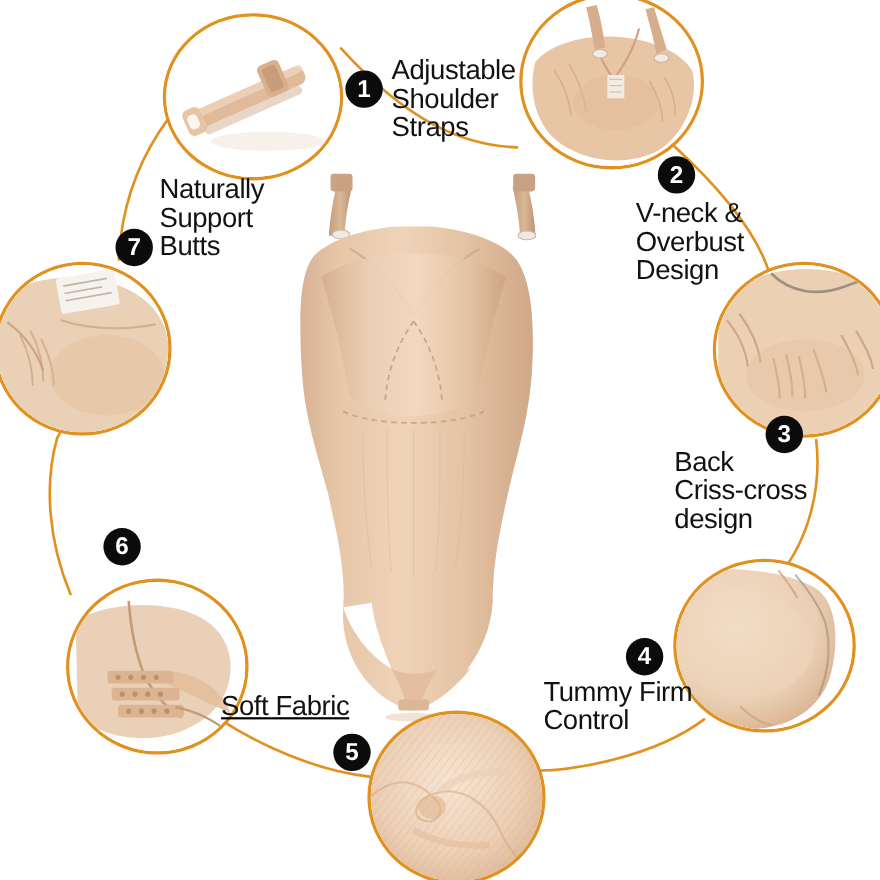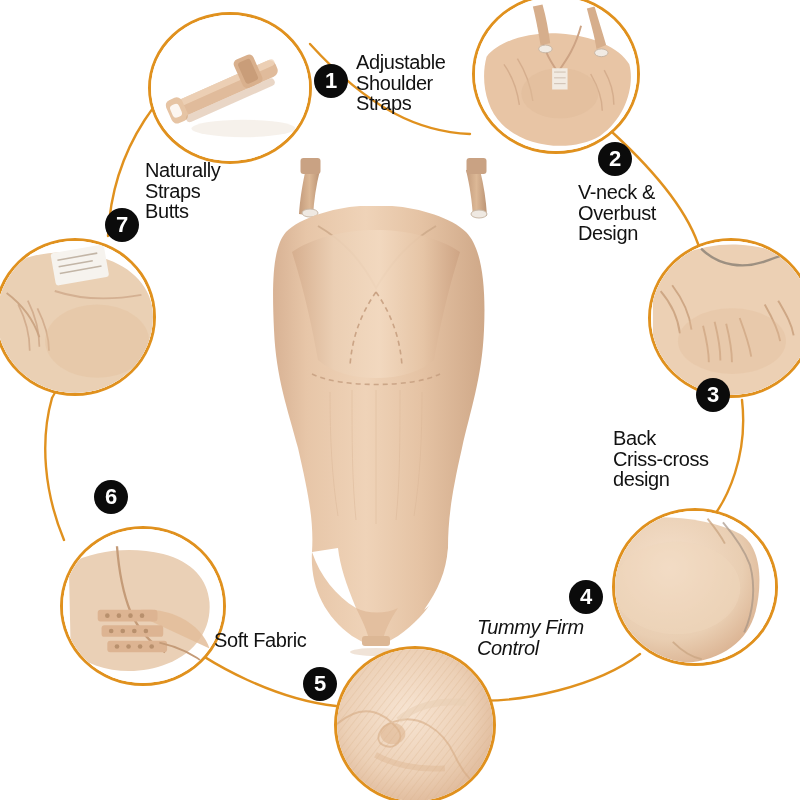--- a/index.html
+++ b/index.html
@@ -13,21 +13,21 @@
   }
   #stage{position:absolute;left:0;top:0;width:800px;height:800px;overflow:hidden;background:#fff;}
 
   
   #arc-layer{position:absolute;left:0;top:0;width:800px;height:800px;}
 
   
   .callout{position:absolute;}
   .callout .ctext{
     color:#121212;
-    font-size:20px;
+    font-size:25px;
     line-height:1.03;
     letter-spacing:-0.4px;
     white-space:pre-line;
     font-weight:400;
   }
   .badge{
     position:absolute;
     width:34px;height:34px;border-radius:50%;
     background:#0b0b0b;color:#fff;
     font-size:22px;font-weight:700;
@@ -322,43 +322,43 @@
   </div>
   <div class="badge" style="left:314px;top:64px;">1</div>
 
   <div class="callout" style="left:566px;top:182px;margin-left:12px;">
     <div class="ctext">V-neck &amp;
 Overbust
 Design</div>
   </div>
   <div class="badge" style="left:598px;top:142px;">2</div>
 
-  <div class="callout" style="left:613px;top:408px;margin-top:20px;">
+  <div class="callout" style="left:613px;top:408px;">
     <div class="ctext">Back
 Criss-cross
 design</div>
   </div>
   <div class="badge" style="left:696px;top:378px;">3</div>
 
-  <div class="callout" style="left:477px;top:617px;font-style:italic;">
+  <div class="callout" style="left:494px;top:617px;">
     <div class="ctext">Tummy Firm
 Control</div>
   </div>
   <div class="badge" style="left:569px;top:580px;">4</div>
 
-  <div class="callout" style="left:214px;top:630px;">
+  <div class="callout" style="left:201px;top:630px;text-decoration:underline;">
     <div class="ctext">Soft Fabric</div>
   </div>
   <div class="badge" style="left:303px;top:667px;">5</div>
 
   <div class="badge" style="left:94px;top:480px;">6</div>
 
   <div class="callout" style="left:145px;top:160px;">
     <div class="ctext">Naturally
-Straps
+Support
 Butts</div>
   </div>
   <div class="badge" style="left:105px;top:208px;">7</div>
 
   <span class="sr">Shapewear Bodysuit Feature Callouts</span>
   <span class="sr">Seamless nude bodysuit shaper</span>
 
 </div>
 
 </body></html>

